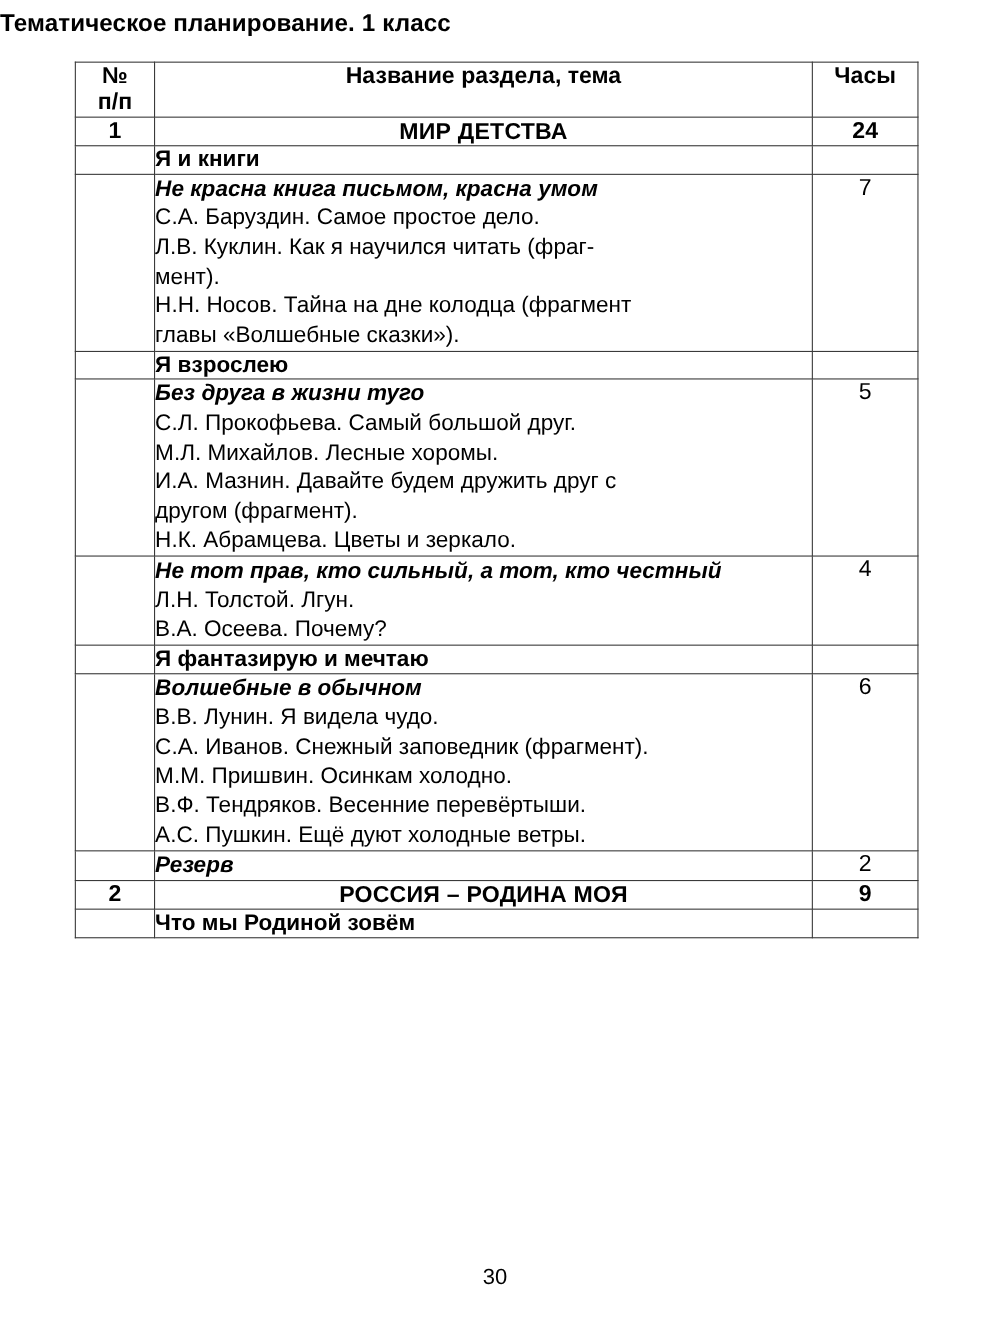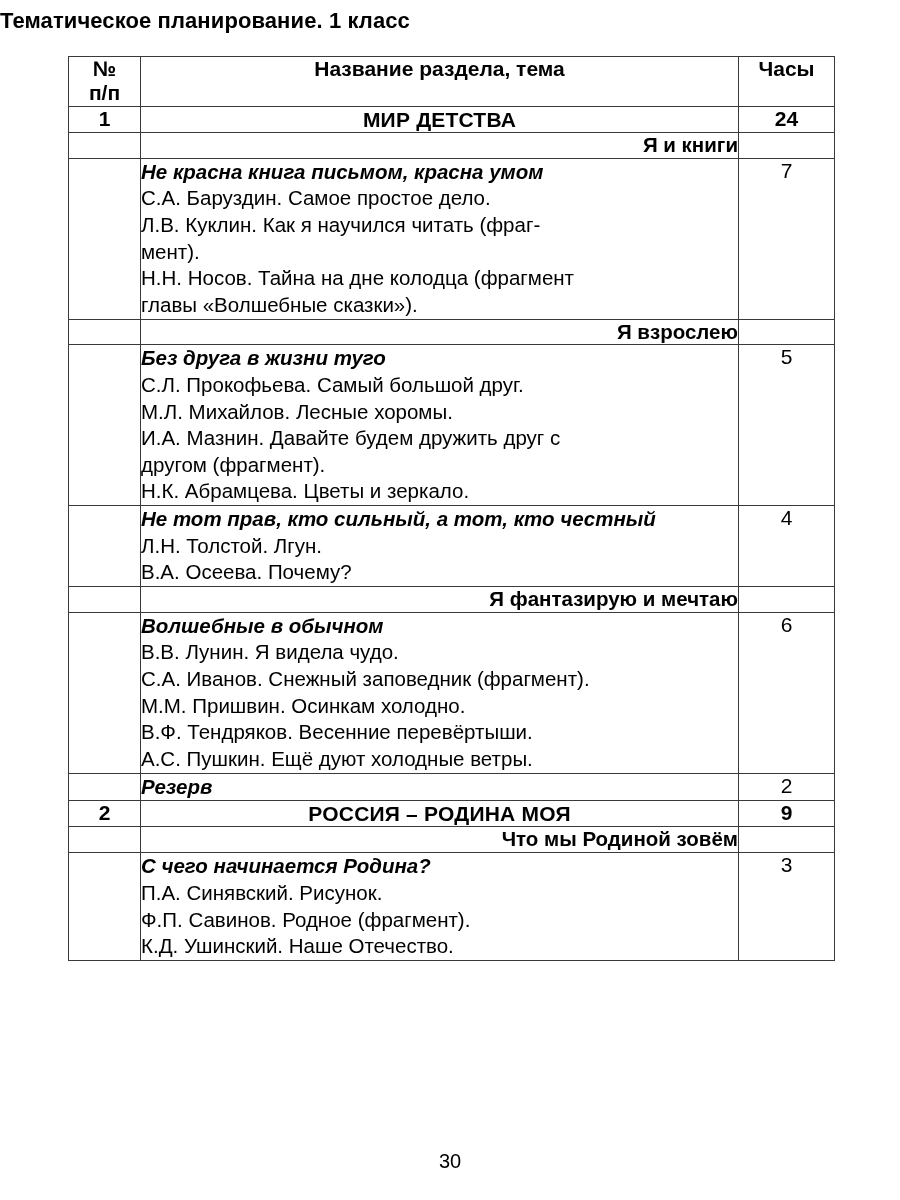--- a/index.html
+++ b/index.html
@@ -89,21 +89,21 @@
   .cell-section {
     font-weight: bold;
     font-size: 21px;
     line-height: 1.2;
     padding: 4px 4px 5px 10px;
     text-align: center;
     letter-spacing: 0.2px;
   }
 
   .cell-subheader {
-    text-align: right;
+    text-align: left;
     font-weight: bold;
     font-size: 20.5px;
     line-height: 1.2;
     padding: 4px 4px 5px 4px;
   }
 
   .cell-topic {
     padding: 3px 6px 5px 10px;
     line-height: 1.30;
     font-size: 20.5px;
@@ -229,29 +229,19 @@
           <tr>
             <td class="cell-num">2</td>
             <td class="cell-section">РОССИЯ – РОДИНА МОЯ</td>
             <td class="cell-hours b">9</td>
           </tr>
           <tr>
             <td class="cell-num blank">&nbsp;</td>
             <td class="cell-subheader">Что мы Родиной зовём</td>
             <td class="cell-hours blank">&nbsp;</td>
           </tr>
-          <tr>
-            <td class="cell-num blank">&nbsp;</td>
-            <td class="cell-topic">
-              <span class="topic-title">С чего начинается Родина?</span>
-              <span class="topic-line">П.А. Синявский. Рисунок.</span>
-              <span class="topic-line">Ф.П. Савинов. Родное (фрагмент).</span>
-              <span class="topic-line">К.Д. Ушинский. Наше Отечество.</span>
-            </td>
-            <td class="cell-hours">3</td>
-          </tr>
         </tbody>
     </table>
   </div>
 
   <div class="page-number">30</div>
 
 </div>
 
 </body></html>

